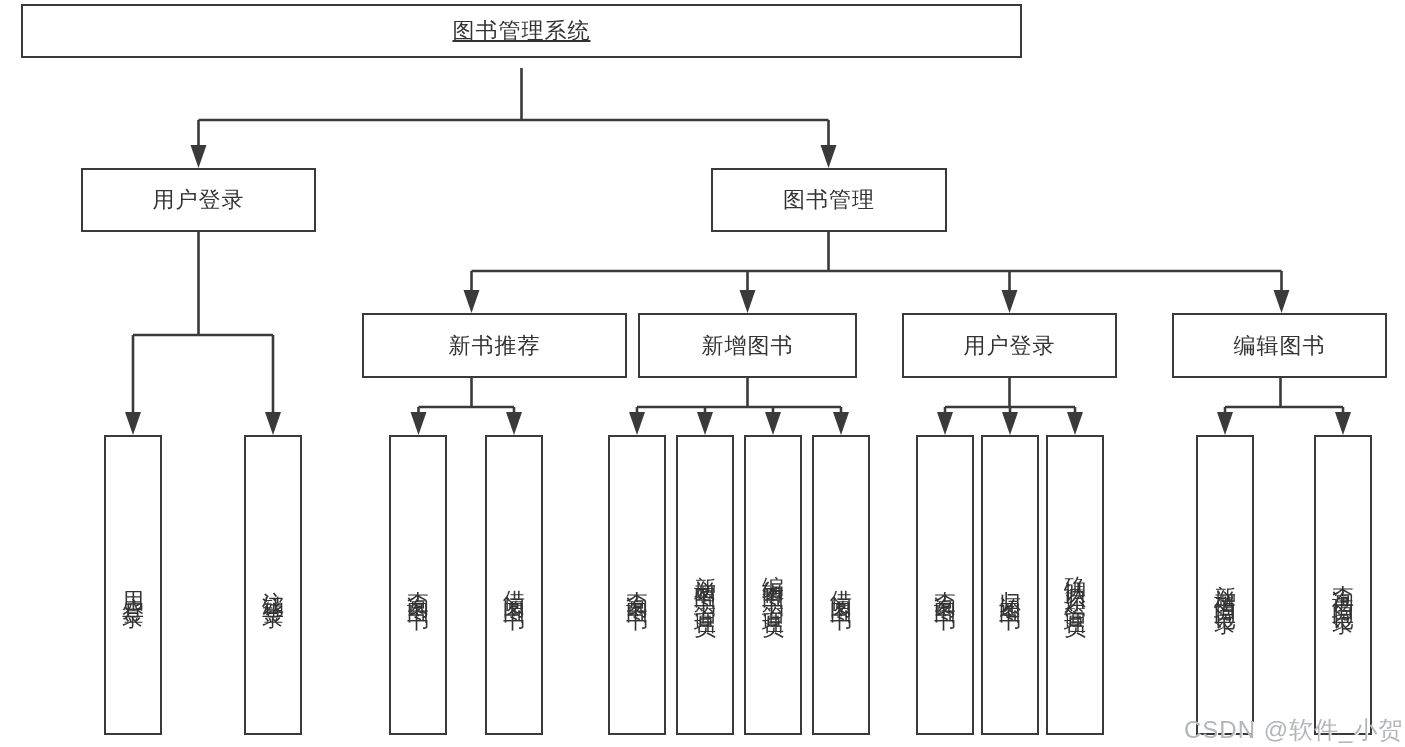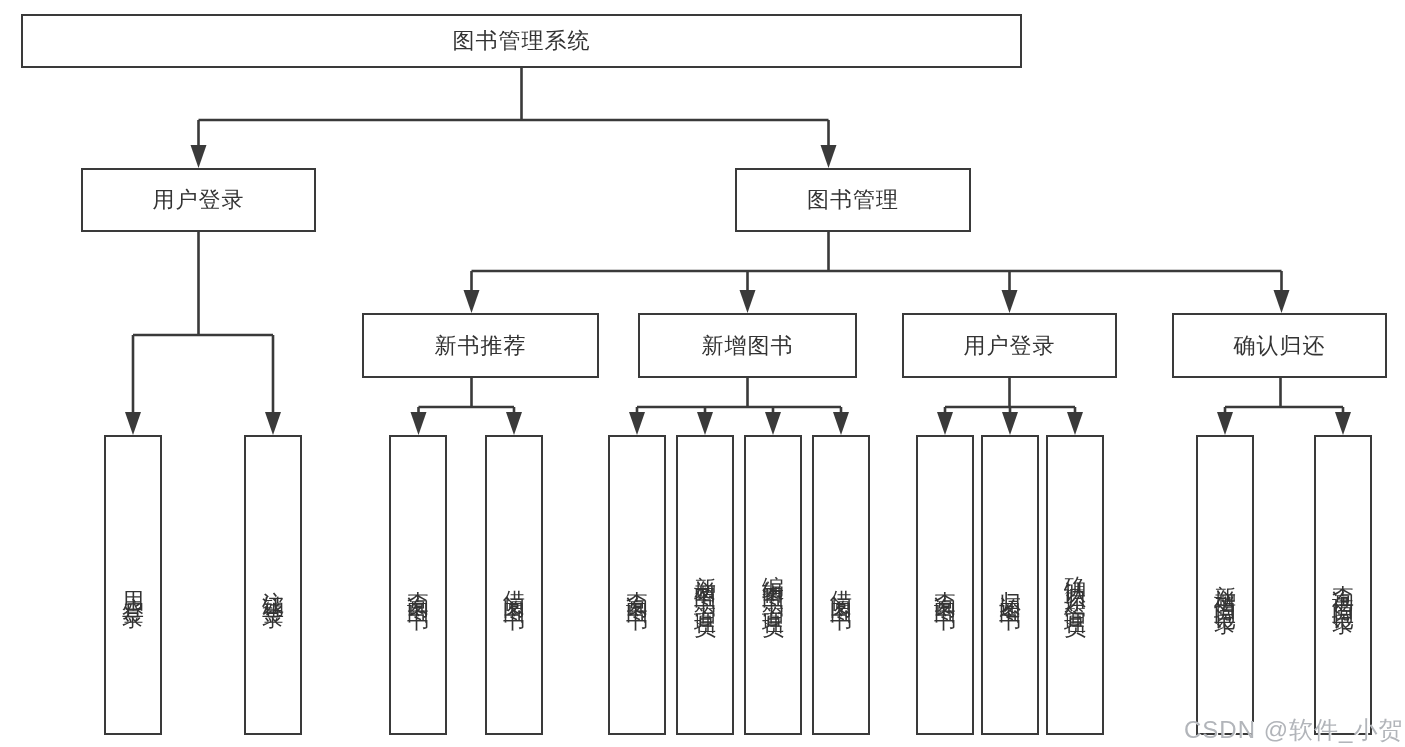--- a/index.html
+++ b/index.html
@@ -42,25 +42,25 @@
     height: 300px;
   }
   .leaf .vlabel {
     writing-mode: vertical-rl;
     text-orientation: mixed;
     font-size: 22px;
     letter-spacing: 6px;
     line-height: 1;
     white-space: nowrap;
   }
-  .root-node   { left: 21px;  top: 14px;  width: 1001px; height: 54px; }
+  .root-node   { left: 21px;  top: 4px;  width: 1001px; height: 54px; text-decoration: underline; }
   .l2-a        { left: 81px;  top: 168px; width: 235px;  height: 64px; }
-  .l2-b        { left: 711px; top: 168px; width: 236px;  height: 64px; margin-left: 24px; }
+  .l2-b        { left: 711px; top: 168px; width: 236px;  height: 64px; }
   .l3          { top: 313px; height: 65px; }
-  .l3-a { left: 362px;  width: 237px; }
+  .l3-a { left: 362px;  width: 265px; }
   .l3-b { left: 638px;  width: 219px; }
   .l3-c { left: 902px;  width: 215px; }
   .l3-d { left: 1172px; width: 215px; }
   .g1-1 { left: 104px; }
   .g1-2 { left: 244px; }
   .g2-1 { left: 389px; }
   .g2-2 { left: 485px; }
   .g3-1 { left: 608px; }
   .g3-2 { left: 676px; }
   .g3-3 { left: 744px; }
@@ -140,21 +140,21 @@
   <div class="node l3 l3-a">
     <span class="hlabel">新书推荐</span>
   </div>
   <div class="node l3 l3-b">
     <span class="hlabel">新增图书</span>
   </div>
   <div class="node l3 l3-c">
     <span class="hlabel">用户登录</span>
   </div>
   <div class="node l3 l3-d">
-    <span class="hlabel">确认归还</span>
+    <span class="hlabel">编辑图书</span>
   </div>
 
   <div class="node leaf g1-1">
     <span class="vlabel">用户登录</span>
   </div>
   <div class="node leaf g1-2">
     <span class="vlabel">注销登录</span>
   </div>
 
   <div class="node leaf g2-1">

